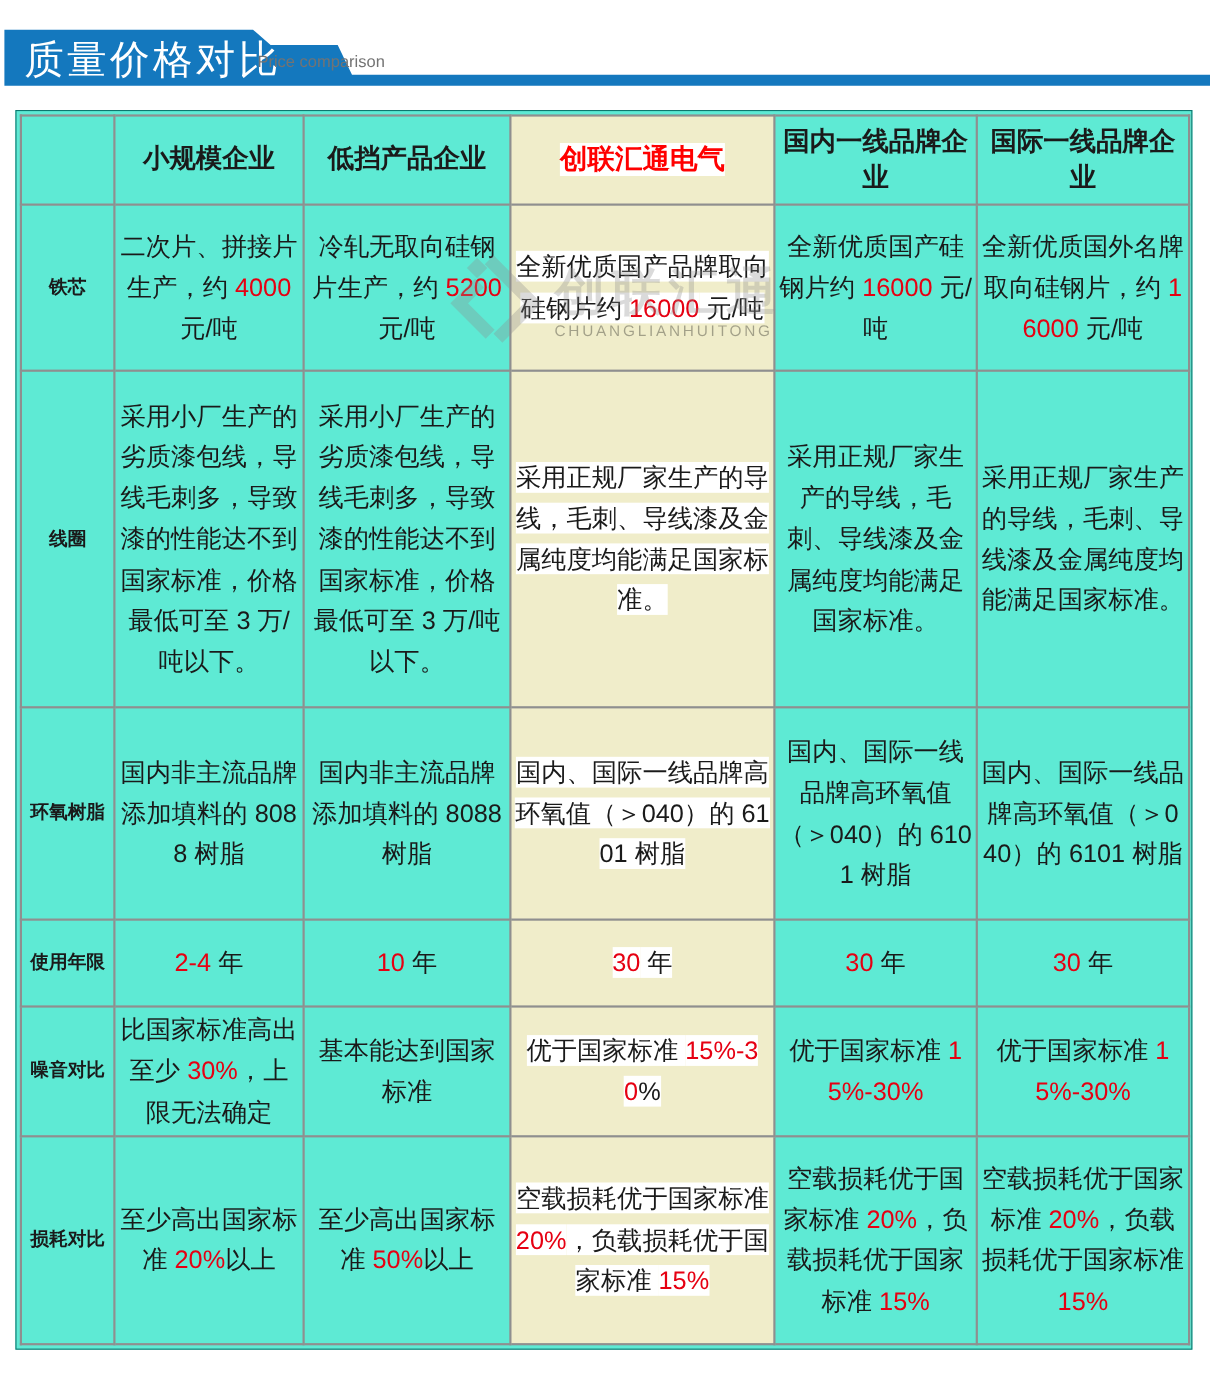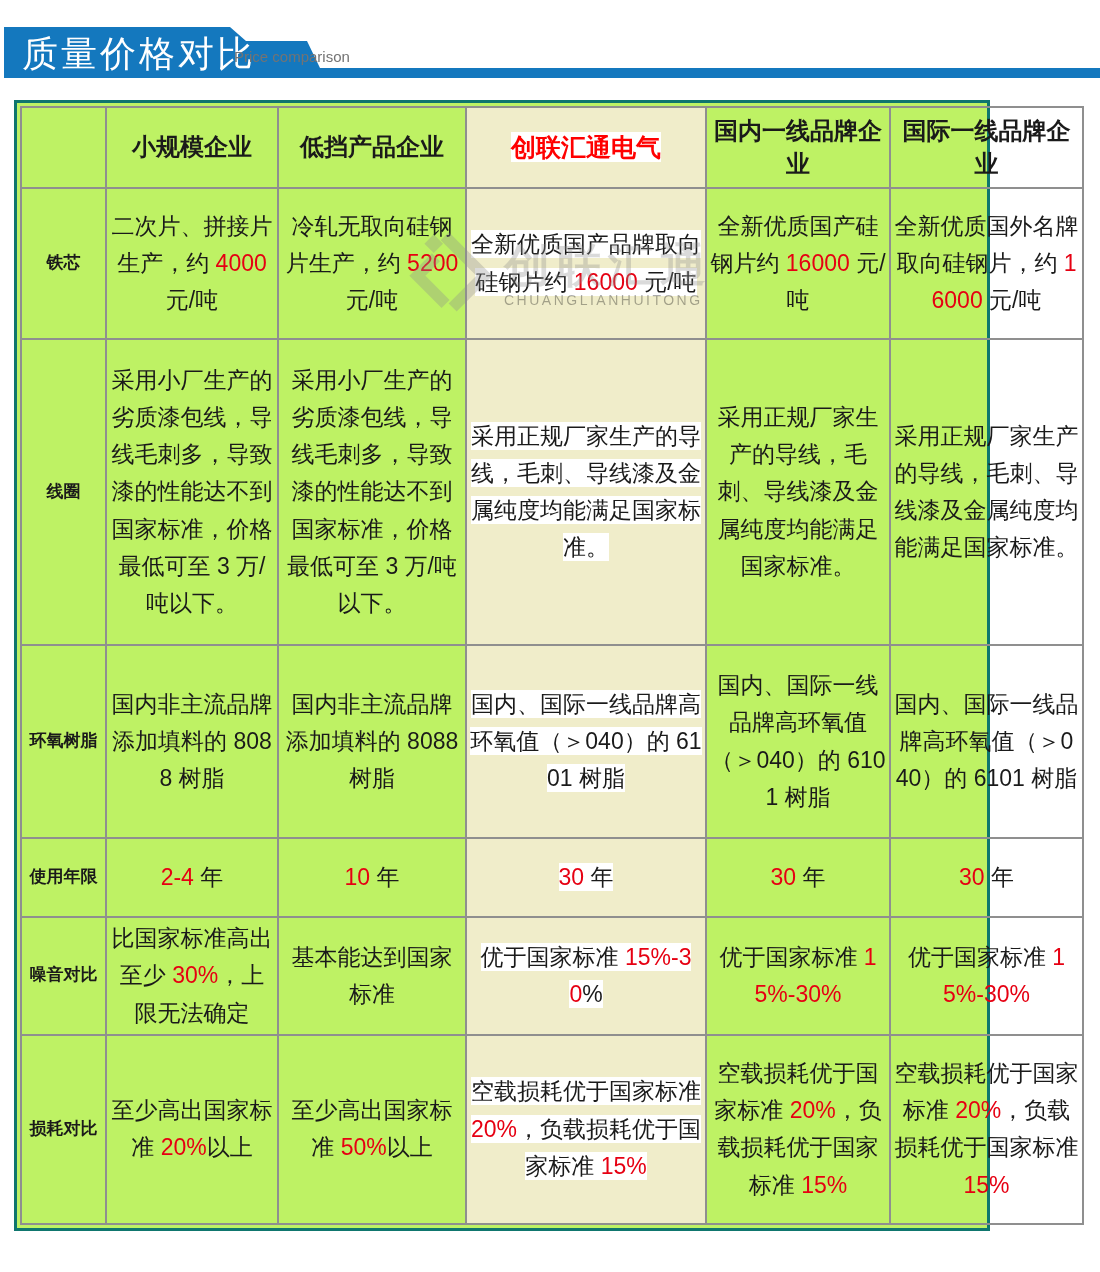--- a/index.html
+++ b/index.html
@@ -12,22 +12,22 @@
   .banner svg{position:absolute;left:0;top:0;}
   .banner-title{
     position:absolute;left:22px;top:30px;font-size:36px;font-weight:normal;
     color:#ffffff;letter-spacing:3px;white-space:nowrap;
   }
   .banner-sub{
     position:absolute;left:234px;top:48px;font-size:15px;color:#737373;white-space:nowrap;
   }
   
   .table-wrap{
-    position:absolute;left:14px;top:100px;width:976px;
-    border:3px solid #0f766e;background:#bef264;padding:3px;box-sizing:border-box;
+    position:absolute;left:14px;top:100px;width:1070px;
+    border:1px solid #0f766e;background:#5eead4;padding:3px;box-sizing:border-box;
   }
   table{border-collapse:collapse;table-layout:fixed;width:100%;}
   th,td{
     border:2px solid #8f8f8f;text-align:center;vertical-align:middle;
     padding:2px 3px;color:#1a1a1a;word-break:break-all;
   }
   thead tr{height:81px;}
   tbody tr:nth-child(1){height:151px;}
   tbody tr:nth-child(2){height:306px;}
   tbody tr:nth-child(3){height:193px;}

